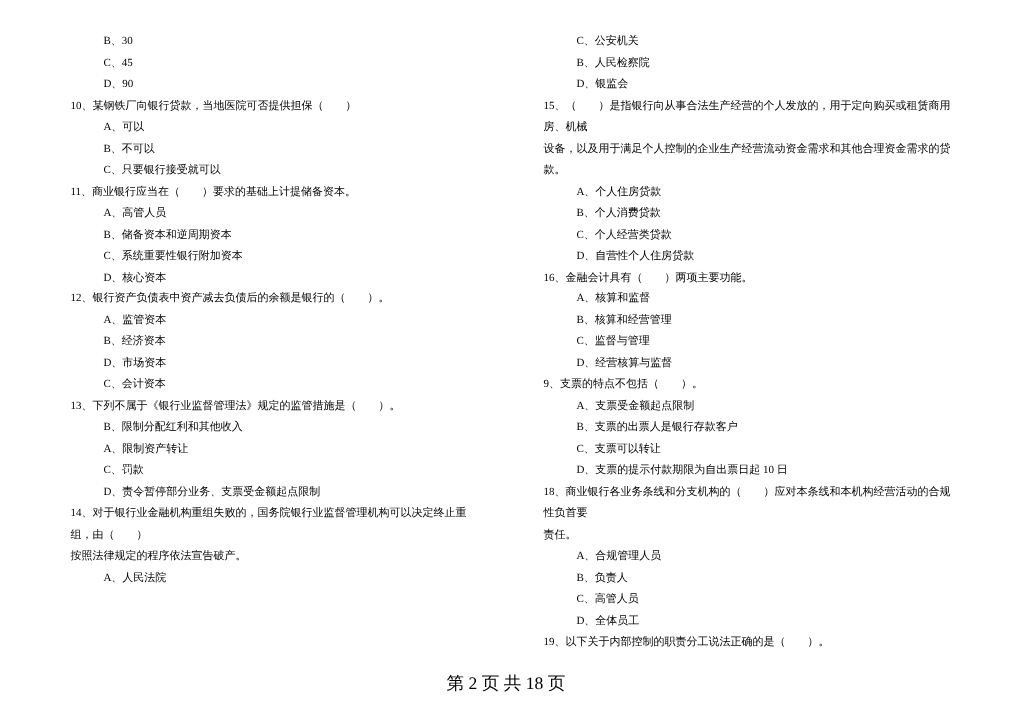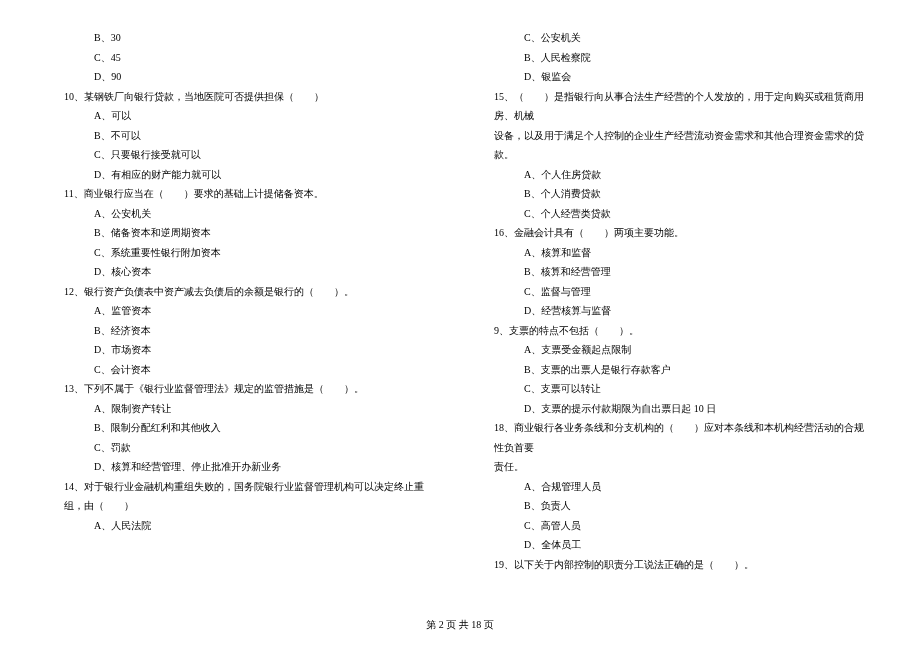--- a/index.html
+++ b/index.html
@@ -22,70 +22,71 @@
       line-height: 1.95;
     }
     .q-line { padding-left: 14px; }
     .opt-line { padding-left: 44px; }
     .footer {
       position: absolute;
       bottom: 18px;
       left: 0;
       width: 100%;
       text-align: center;
-      font-size: 10px;
+      font-size: 16px;
     }
   </style>
 </head>
 <body>
 
 <div class="columns">
   <div class="col">
     <div class="opt-line">B、30</div>
     <div class="opt-line">C、45</div>
     <div class="opt-line">D、90</div>
 
     <div class="q-line">10、某钢铁厂向银行贷款，当地医院可否提供担保（　　）</div>
     <div class="opt-line">A、可以</div>
     <div class="opt-line">B、不可以</div>
     <div class="opt-line">C、只要银行接受就可以</div>
-    <div class="opt-line">D、有相应的财产能力就可以</div>
 
     <div class="q-line">11、商业银行应当在（　　）要求的基础上计提储备资本。</div>
-    <div class="opt-line">A、公安机关</div>
+    <div class="opt-line">A、高管人员</div>
     <div class="opt-line">B、储备资本和逆周期资本</div>
     <div class="opt-line">C、系统重要性银行附加资本</div>
     <div class="opt-line">D、核心资本</div>
 
     <div class="q-line">12、银行资产负债表中资产减去负债后的余额是银行的（　　）。</div>
     <div class="opt-line">A、监管资本</div>
     <div class="opt-line">B、经济资本</div>
     <div class="opt-line">D、市场资本</div>
     <div class="opt-line">C、会计资本</div>
 
     <div class="q-line">13、下列不属于《银行业监督管理法》规定的监管措施是（　　）。</div>
+    <div class="opt-line">B、限制分配红利和其他收入</div>
     <div class="opt-line">A、限制资产转让</div>
-    <div class="opt-line">B、限制分配红利和其他收入</div>
     <div class="opt-line">C、罚款</div>
-    <div class="opt-line">D、核算和经营管理、停止批准开办新业务</div>
+    <div class="opt-line">D、责令暂停部分业务、支票受金额起点限制</div>
 
     <div class="q-line">14、对于银行业金融机构重组失败的，国务院银行业监督管理机构可以决定终止重组，由（　　）</div>
+    <div class="q-line">按照法律规定的程序依法宣告破产。</div>
     <div class="opt-line">A、人民法院</div>
   </div>
 
   <div class="col">
     <div class="opt-line">C、公安机关</div>
     <div class="opt-line">B、人民检察院</div>
     <div class="opt-line">D、银监会</div>
 
     <div class="q-line">15、（　　）是指银行向从事合法生产经营的个人发放的，用于定向购买或租赁商用房、机械</div>
     <div class="q-line">设备，以及用于满足个人控制的企业生产经营流动资金需求和其他合理资金需求的贷款。</div>
     <div class="opt-line">A、个人住房贷款</div>
     <div class="opt-line">B、个人消费贷款</div>
     <div class="opt-line">C、个人经营类贷款</div>
+    <div class="opt-line">D、自营性个人住房贷款</div>
 
     <div class="q-line">16、金融会计具有（　　）两项主要功能。</div>
     <div class="opt-line">A、核算和监督</div>
     <div class="opt-line">B、核算和经营管理</div>
     <div class="opt-line">C、监督与管理</div>
     <div class="opt-line">D、经营核算与监督</div>
 
     <div class="q-line">9、支票的特点不包括（　　）。</div>
     <div class="opt-line">A、支票受金额起点限制</div>
     <div class="opt-line">B、支票的出票人是银行存款客户</div>

